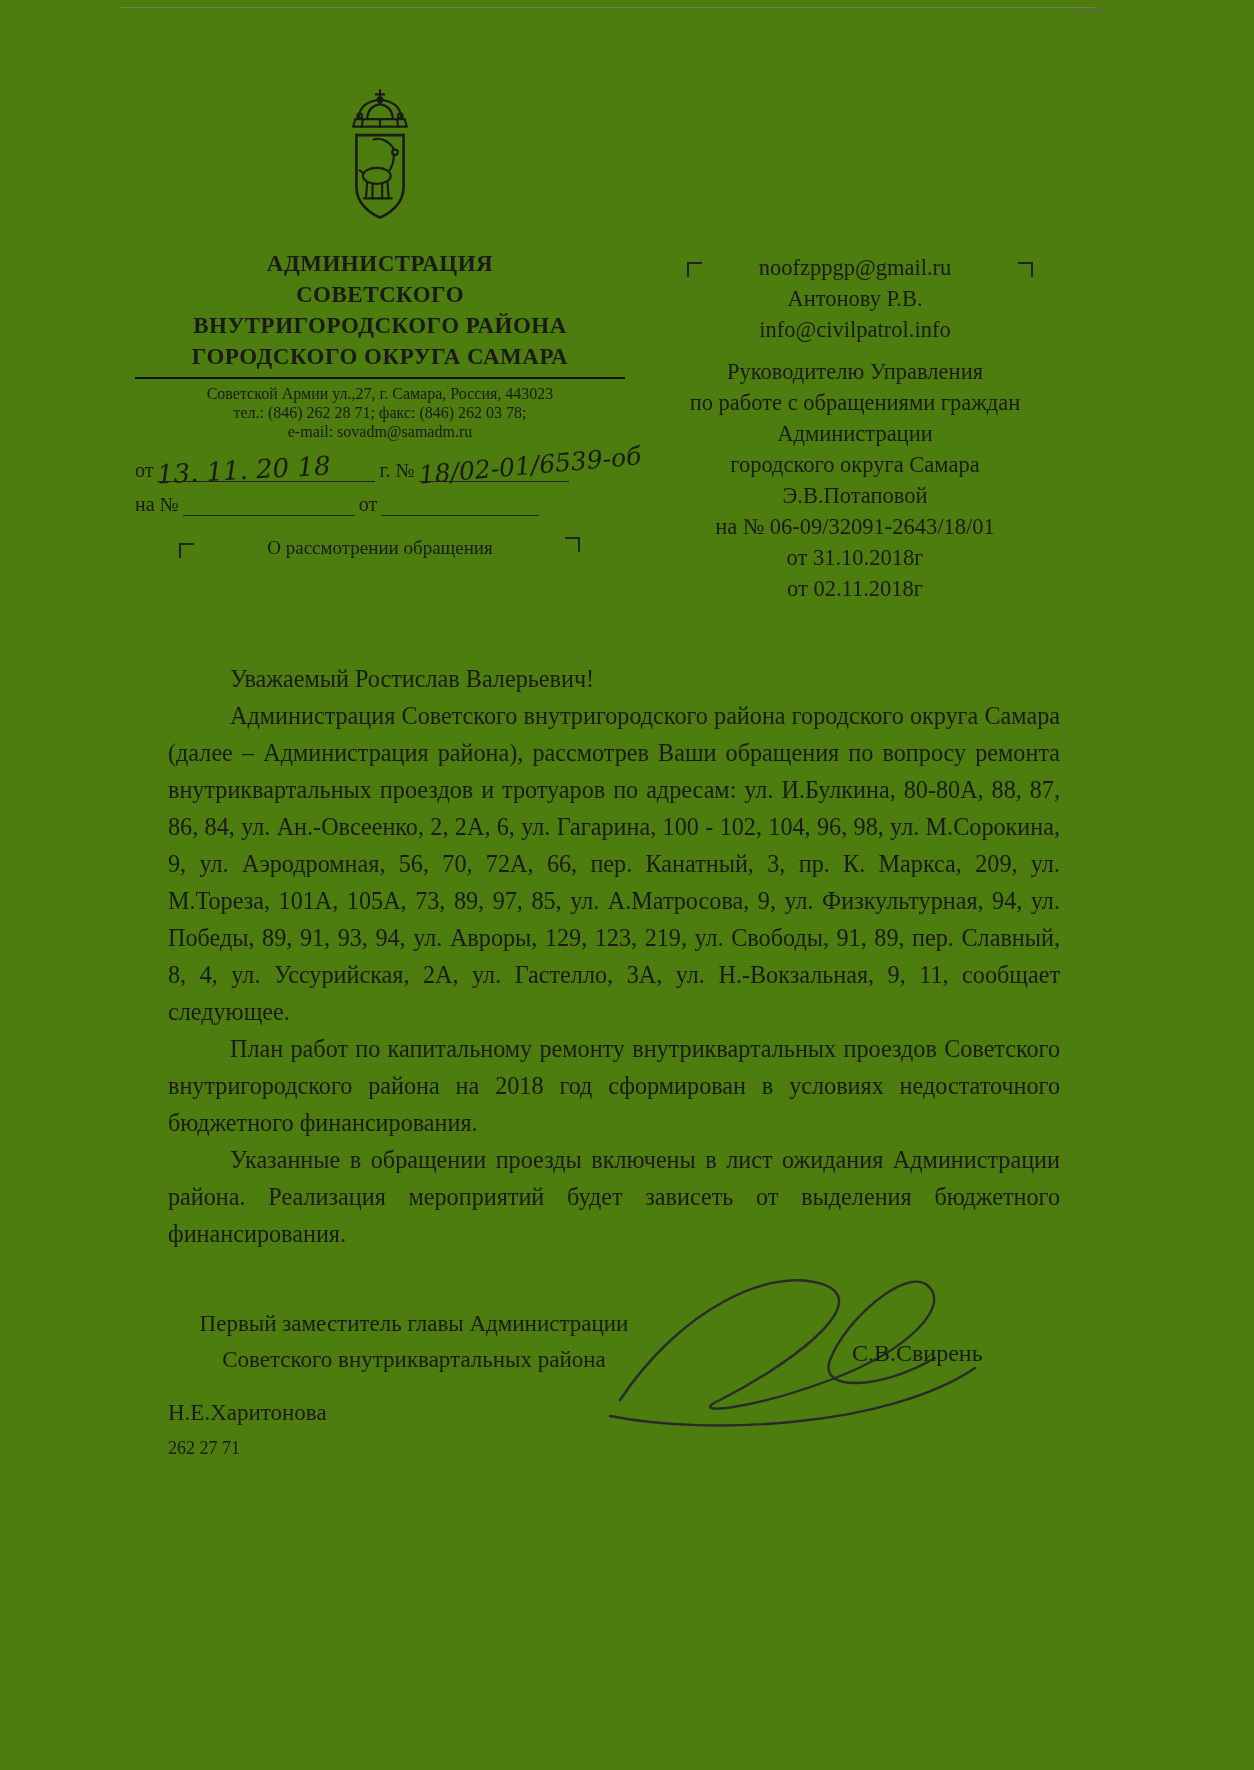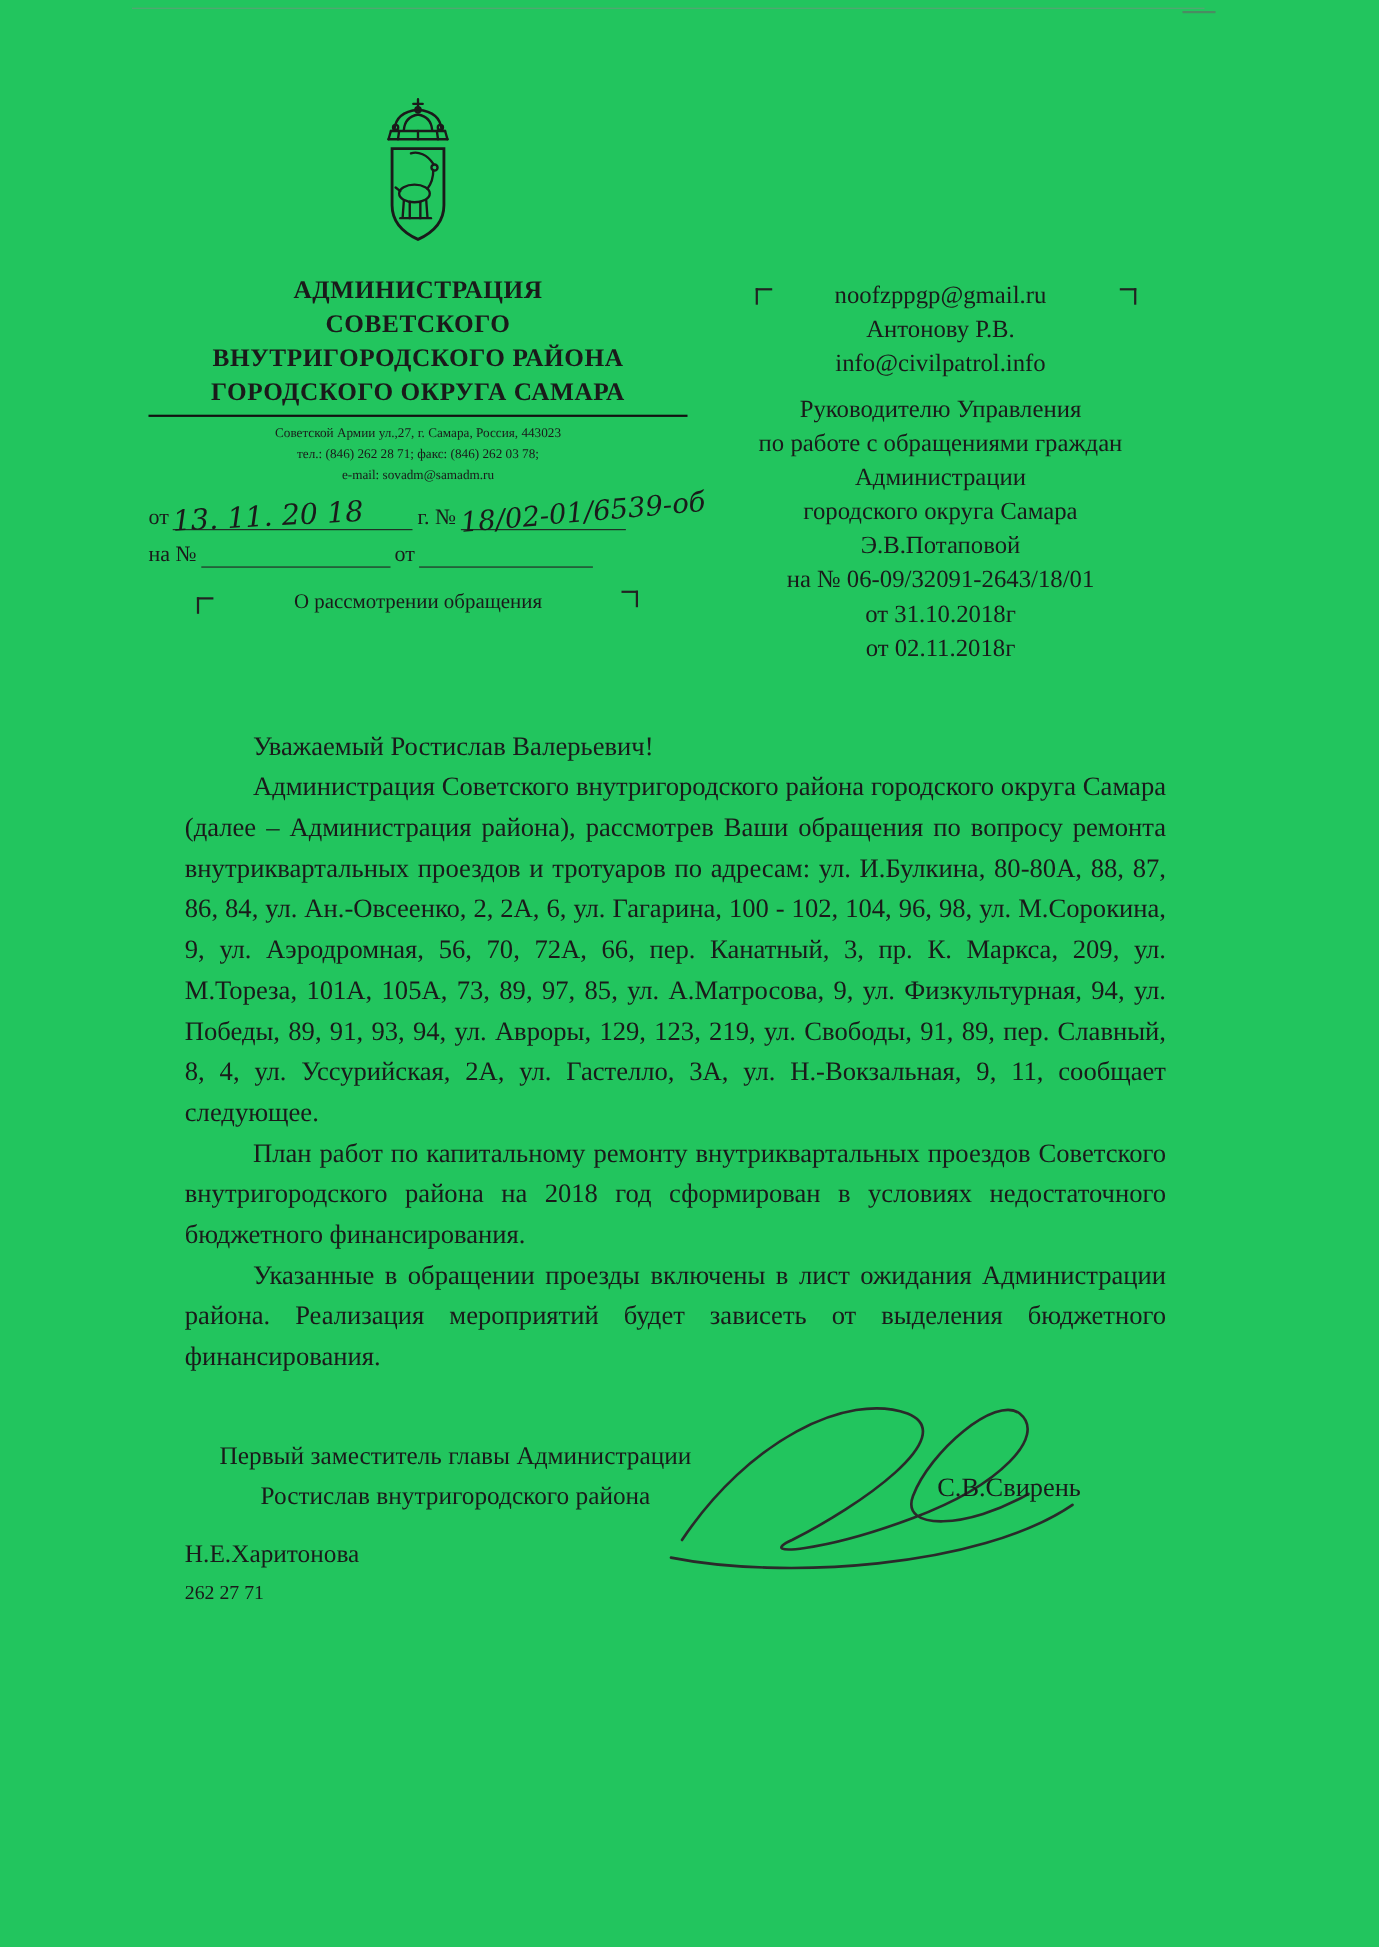--- a/index.html
+++ b/index.html
@@ -1,20 +1,20 @@
 <!DOCTYPE html>
 <html lang="ru"><head>
 <meta charset="utf-8">
 <style>
   html, body { margin:0; padding:0; background:#ffffff; }
   .page {
     position: relative;
     width: 1254px;
     height: 1770px;
-    background: #22c55e;
+    background: #4d7c0f;
     font-family: "Liberation Serif", serif;
     color: #1a1a1a;
     overflow: hidden;
   }
   .scan-artifact-top {
     position: absolute; top: 7px; left: 120px; width: 975px;
     border-top: 1.5px solid #888; opacity: .55;
   }
   .scan-artifact-top2 {
     position: absolute; top: 10px; left: 1075px; width: 30px;
@@ -25,21 +25,21 @@
   .letterhead {
     position: absolute; left: 135px; top: 88px; width: 490px;
     text-align: center;
   }
   .coat { display:block; margin: 0 auto 10px auto; }
   .org-name {
     font-weight: bold; font-size: 23px; line-height: 31px;
     letter-spacing: .5px;
     border-bottom: 2.5px solid #111; padding-bottom: 5px;
   }
-  .contact { margin-top: 5px; font-size: 12px; line-height: 19px; }
+  .contact { margin-top: 5px; font-size: 16px; line-height: 19px; }
   .doc-fields { margin-top: 16px; text-align: left; font-size: 20px; }
   .field-line { position: relative; height: 34px; white-space: nowrap; }
   .ufield {
     display: inline-block; vertical-align: bottom;
     border-bottom: 1.6px solid #222; height: 24px;
     margin: 0 4px; overflow: visible; white-space: nowrap;
   }
   .hw {
     display: inline-block;
     font-style: italic; font-family: "DejaVu Serif", serif;
@@ -167,21 +167,21 @@
 
   <div class="body-block">
     <p class="salutation">Уважаемый Ростислав Валерьевич!</p>
     <p>Администрация Советского внутригородского района городского округа Самара (далее – Администрация района), рассмотрев Ваши обращения по вопросу ремонта внутриквартальных проездов и тротуаров по адресам: ул. И.Булкина, 80-80А, 88, 87, 86, 84, ул. Ан.-Овсеенко, 2, 2А, 6, ул. Гагарина, 100 - 102, 104, 96,  98, ул. М.Сорокина, 9, ул. Аэродромная, 56, 70, 72А, 66, пер. Канатный, 3, пр. К. Маркса, 209, ул. М.Тореза, 101А, 105А, 73, 89, 97, 85, ул. А.Матросова, 9, ул. Физкультурная, 94, ул. Победы, 89, 91, 93, 94, ул. Авроры, 129, 123, 219, ул. Свободы, 91, 89, пер. Славный, 8, 4, ул. Уссурийская, 2А, ул. Гастелло, 3А, ул. Н.-Вокзальная, 9, 11, сообщает следующее.</p>
     <p>План работ по капитальному ремонту внутриквартальных проездов Советского внутригородского района на 2018 год сформирован в условиях недостаточного бюджетного финансирования.</p>
     <p>Указанные в обращении проезды включены в лист ожидания Администрации района. Реализация мероприятий будет зависеть от выделения бюджетного финансирования.</p>
   </div>
 
   <div class="sig-title">
     <div>Первый заместитель главы Администрации</div>
-    <div>Ростислав внутригородского района</div>
+    <div>Советского внутриквартальных района</div>
   </div>
 
   <svg class="sig-svg" width="400" height="180" viewBox="0 0 400 180">
     <g stroke="#2a2a2a" stroke-width="2.4" fill="none" stroke-linecap="round">
       <path d="M30 150 C 90 60, 180 15, 235 35 C 285 55, 190 120, 130 150 C 95 166, 160 160, 240 130 C 320 100, 362 55, 337 35 C 315 18, 255 70, 240 110 C 228 142, 290 140, 345 108"></path>
       <path d="M20 166 C 120 186, 300 176, 385 118"></path>
     </g>
   </svg>
 
   <div class="sig-name">С.В.Свирень</div>

